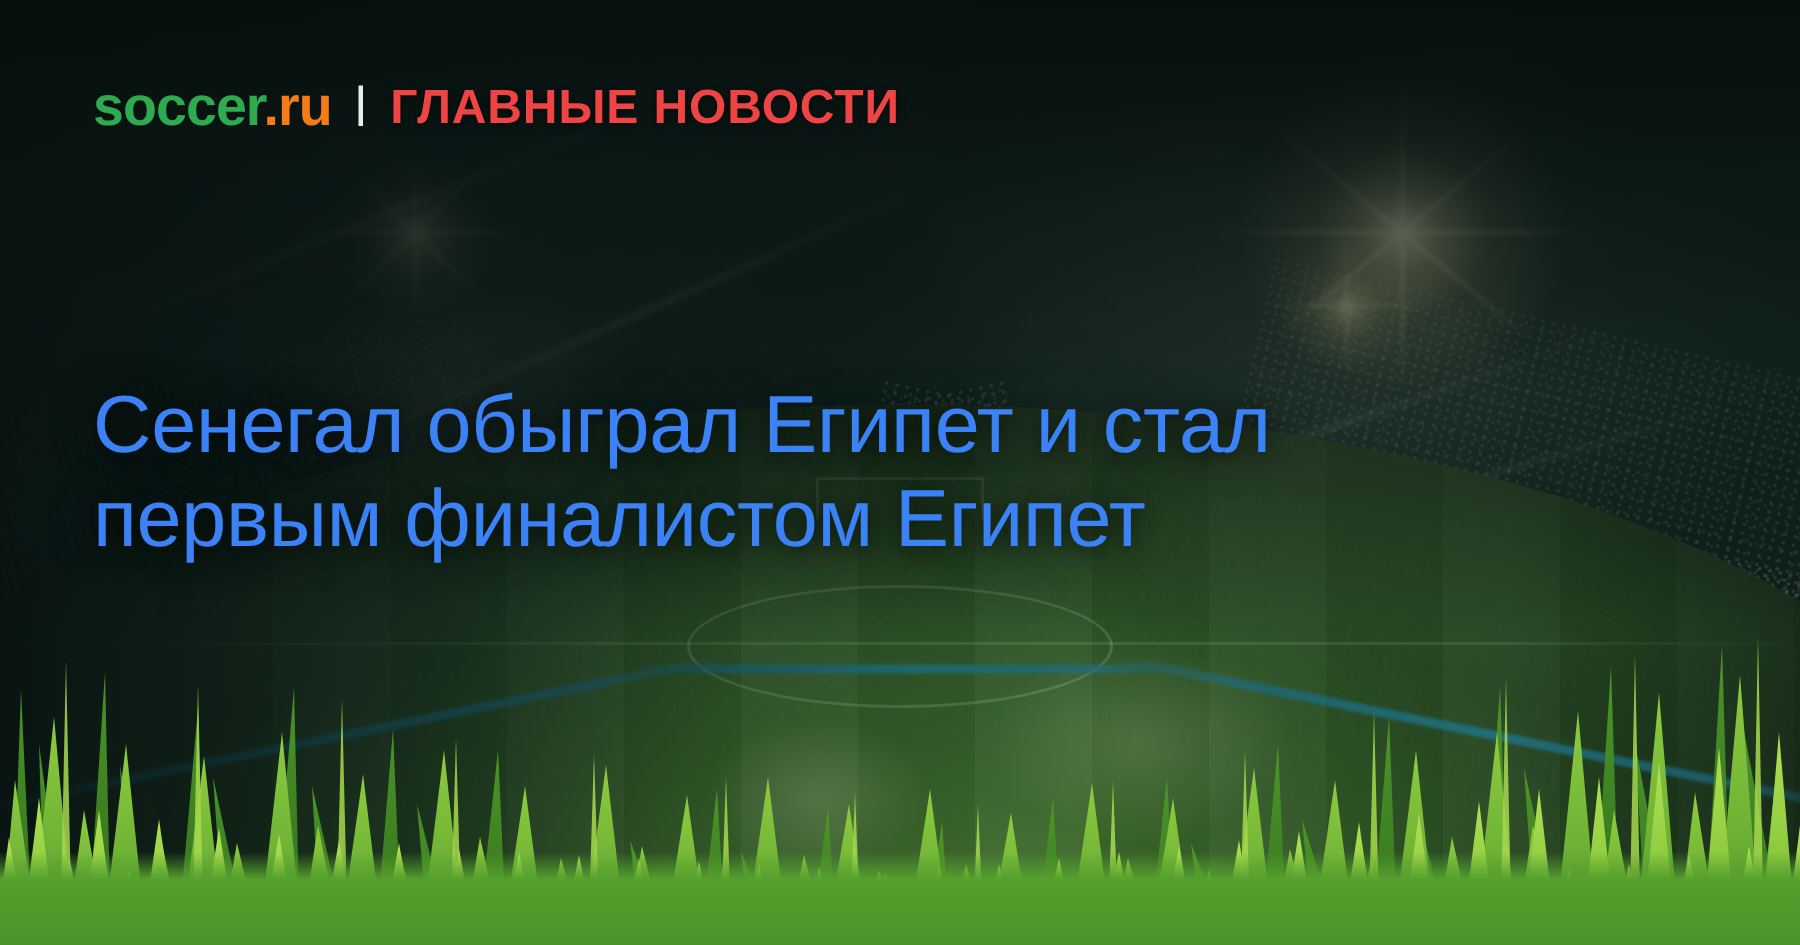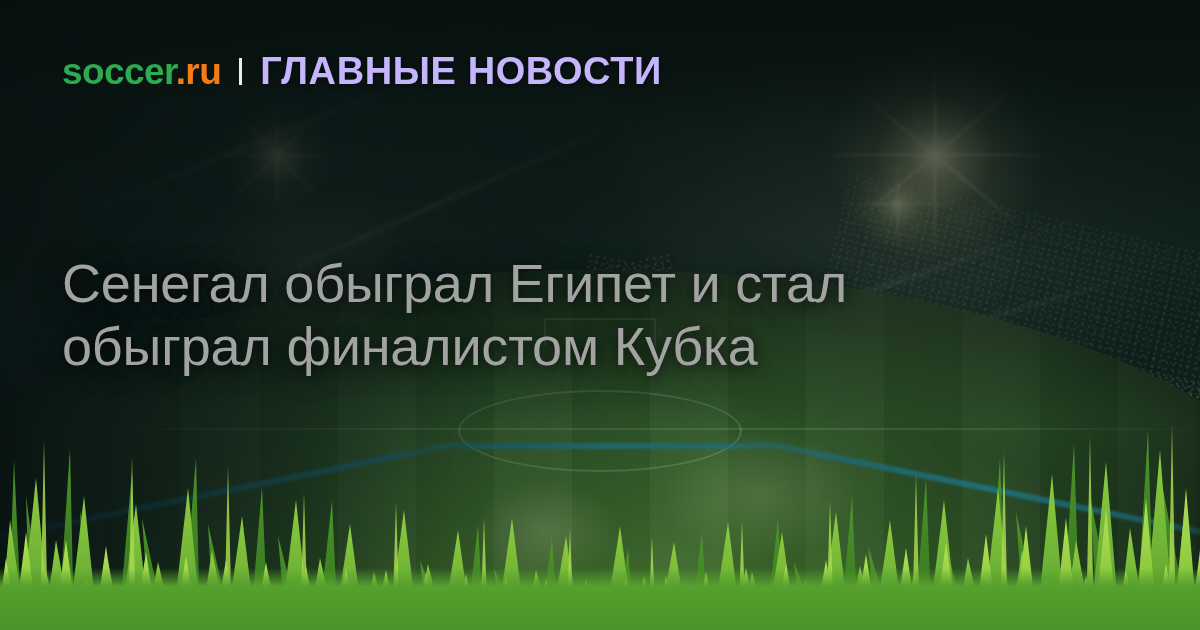--- a/index.html
+++ b/index.html
@@ -217,37 +217,37 @@
   .logo .lg-soccer { color: #2eab4f; }
   .logo .lg-ru     { color: #f47b16; }
   .sep {
     width: 3px;
     height: 27px;
     background: #ffffff;
     opacity: .92;
     margin: 0 4px;
   }
   .header-label {
-    color: #c4b5fd;
-    font-size: 38px;
+    color: #ef4444;
+    font-size: 32px;
     font-weight: bold;
     letter-spacing: 0.6px;
     line-height: 1;
     white-space: nowrap;
     text-shadow: 0 1px 6px rgba(0,0,0,0.55);
   }
 
   
   .headline {
     position: absolute;
     left: 62px;
     top: 216px;
     width: 960px;
     z-index: 20;
-    color: #a3a3a3;
+    color: #3b82f6;
     font-size: 54px;
     font-weight: normal;
     line-height: 63px;
     letter-spacing: -0.2px;
     text-shadow: 0 2px 14px rgba(0,0,0,0.62), 0 0 34px rgba(0,0,0,0.40);
   }
   .headline span { display: block; }
 </style>
 </head>
 <body>
@@ -513,16 +513,16 @@
   <div class="header">
     <div class="logo">
       <span class="lg-soccer">soccer</span><span class="lg-ru">.ru</span>
     </div>
     <div class="sep"></div>
     <div class="header-label">ГЛАВНЫЕ НОВОСТИ</div>
   </div>
 
   <h1 class="headline">
     <span>Сенегал обыграл Египет и стал</span>
-    <span>обыграл финалистом Кубка</span>
+    <span>первым финалистом Египет</span>
   </h1>
 
 </div>
 
 </body></html>

